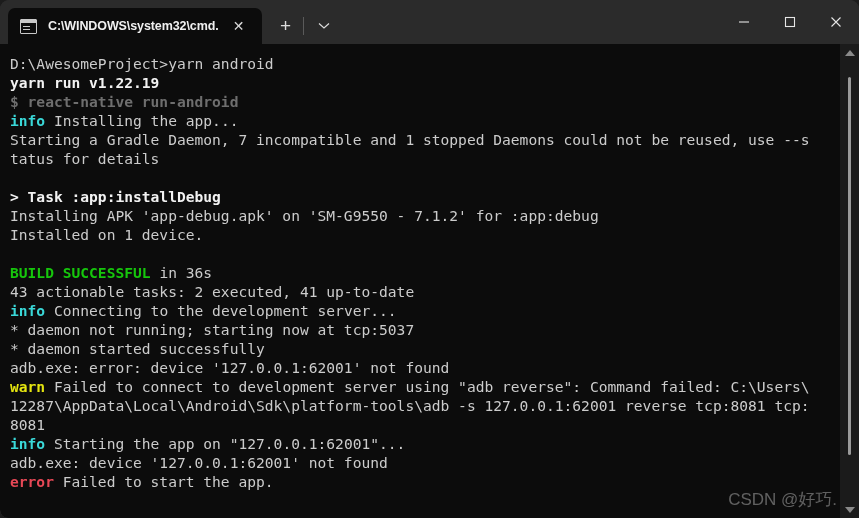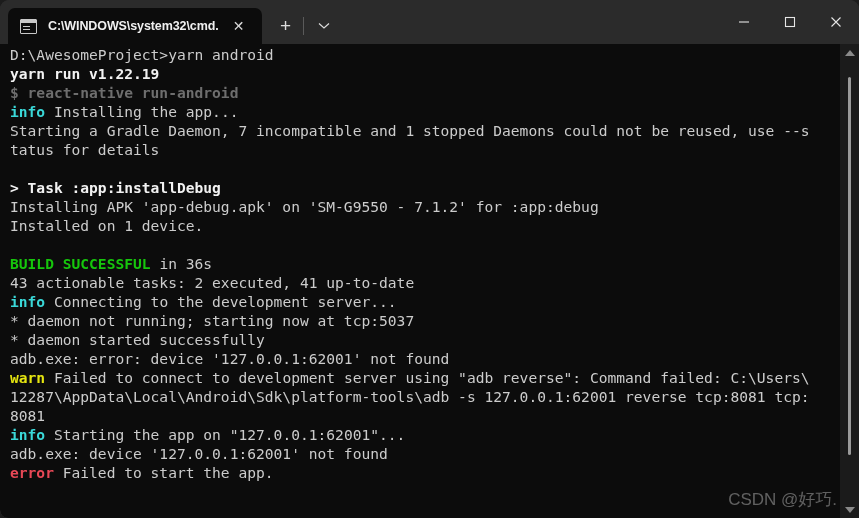--- a/index.html
+++ b/index.html
@@ -150,21 +150,21 @@
     height: 474px;
     background: #0c0c0c;
     border-radius: 0 0 8px 8px;
     overflow: hidden;
   }
 
   #screen {
     position: absolute;
     left: 0; top: 0;
     width: 840px;
-    padding: 1px 0 0 10px;
+    padding: 10px 0 0 10px;
     box-sizing: border-box;
   }
 
   .line {
     height: 19px;
     line-height: 19px;
     font-family: "DejaVu Sans Mono", monospace;
     font-size: 14.6px;
     color: #cccccc;
     white-space: pre;

